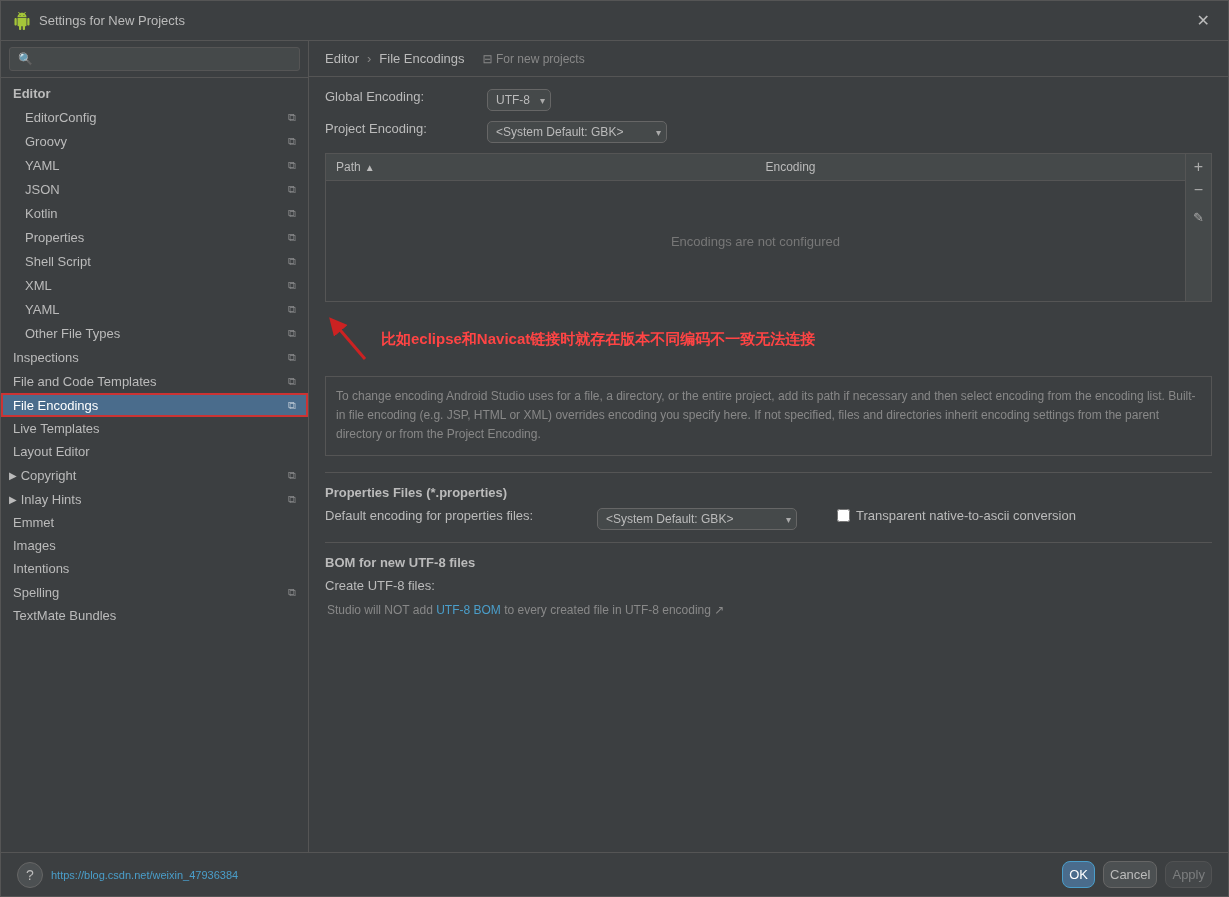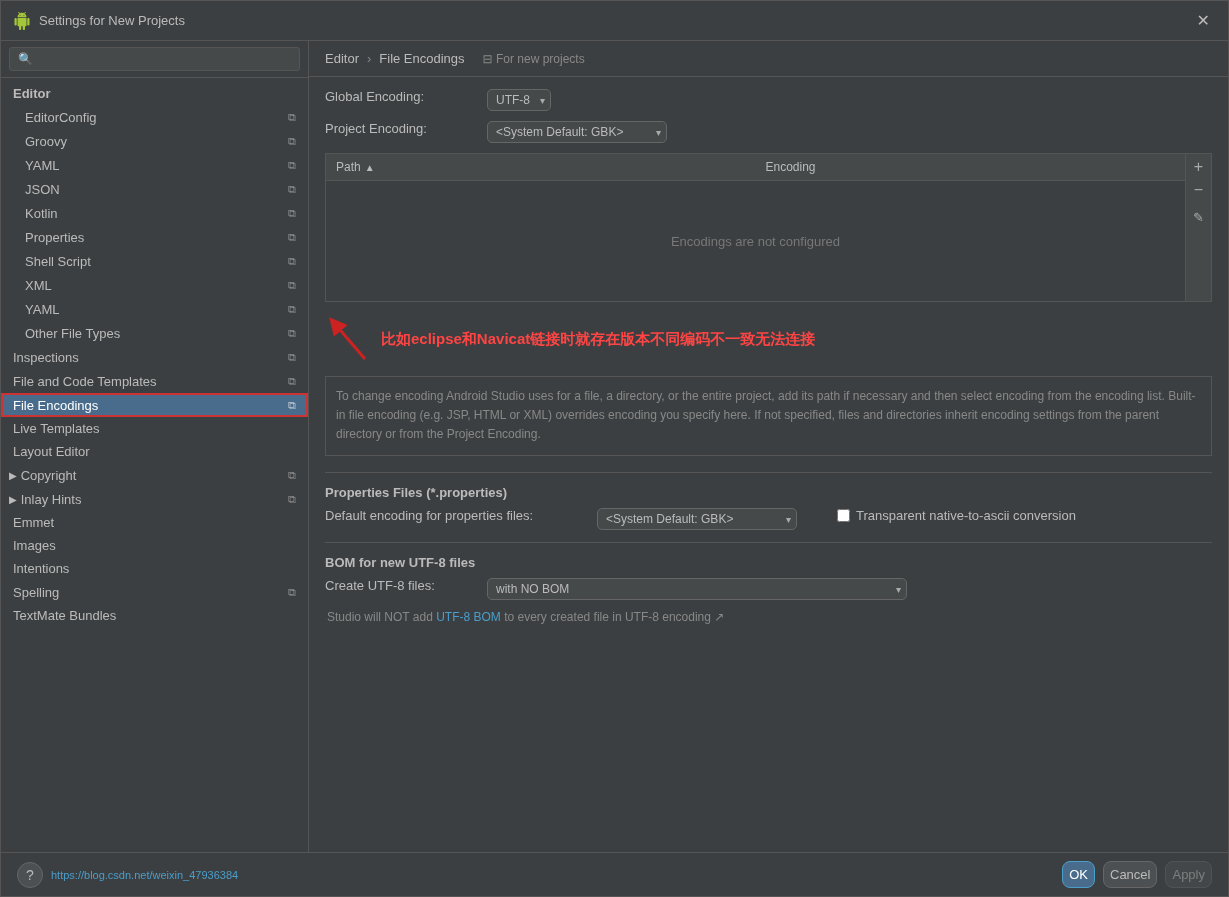--- a/index.html
+++ b/index.html
@@ -551,25 +551,20 @@
             </label>
           </div>
         </div>
 
         <hr class="section-divider">
 
         <div>
           <div class="section-title">BOM for new UTF-8 files</div>
           <div class="form-row" style="margin-top:8px">
             <span class="form-label">Create UTF-8 files:</span>
-            <div class="select-wrapper">
-              <select class="select-box" style="min-width:420px">
-                <option>with NO BOM</option>
-              </select>
-            </div>
           </div>
           <div class="bom-note">
             <span>Studio will NOT add </span><span class="link">UTF-8 BOM</span><span> to every created file in UTF-8 encoding ↗</span>
           </div>
         </div>
 
       </div>
     </div>
   </div>
 

